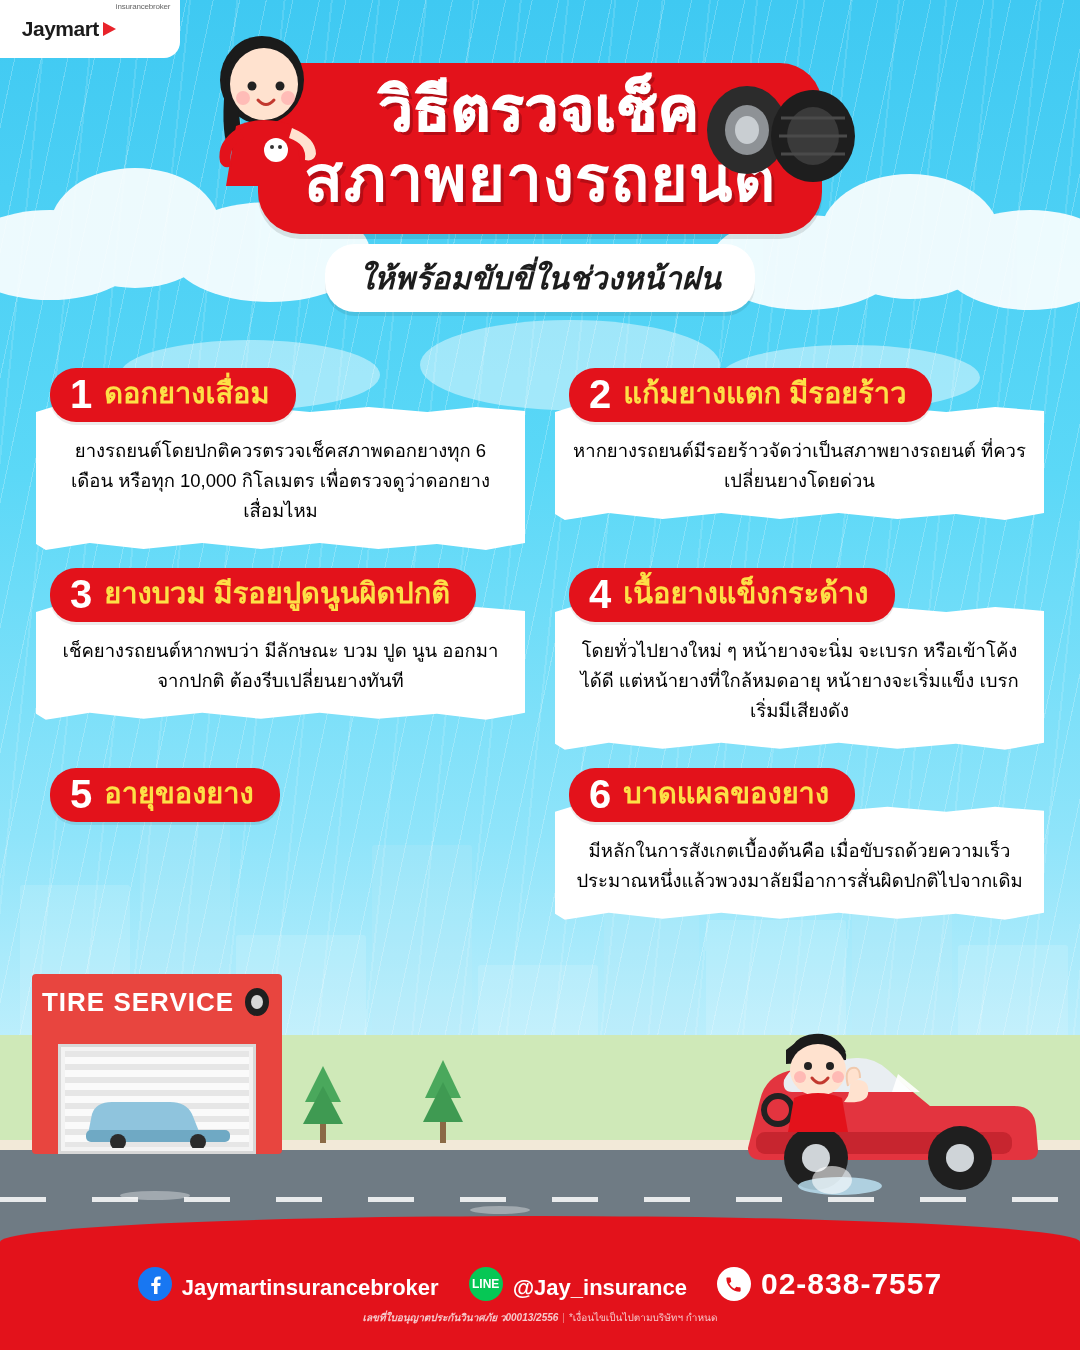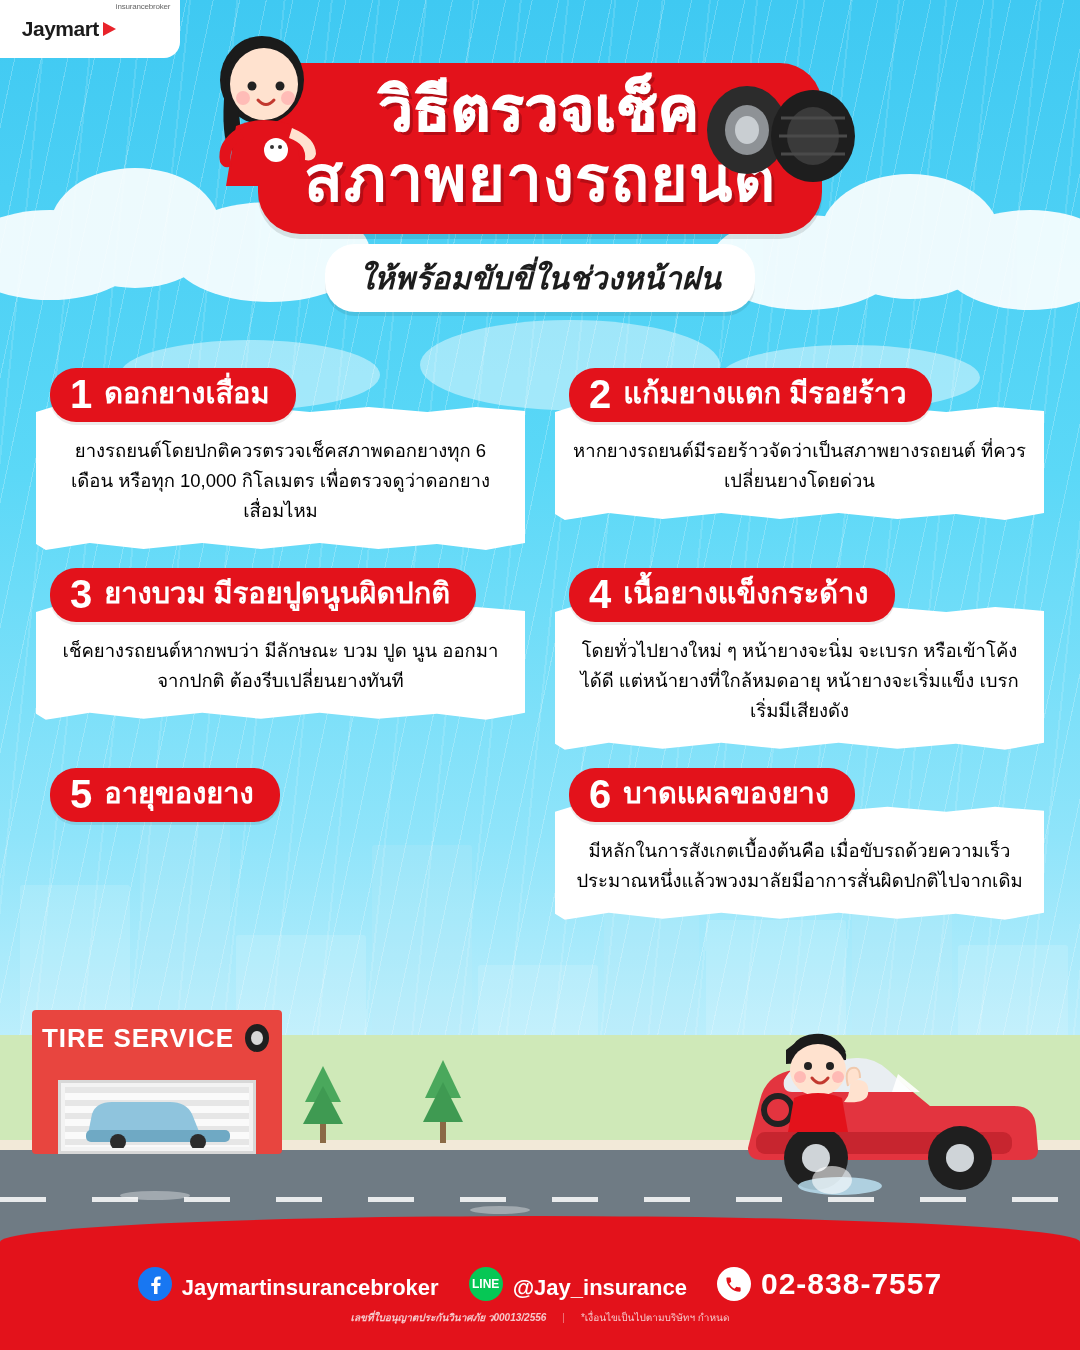--- a/index.html
+++ b/index.html
@@ -90,21 +90,21 @@
     z-index: 25;
   }
   .item { position: relative; }
   .item-head {
     display: inline-flex; align-items: center; gap: 12px;
     background: #e3121b; border-radius: 26px; padding: 6px 26px 8px 20px;
     position: relative; z-index: 3; margin-left: 14px;
     box-shadow: 0 3px 0 rgba(0,0,0,.08);
   }
   .item-num { font-size: 40px; font-weight: bold; color: #fff; line-height: 1; }
-  .item-title { font-size: 29px; font-weight: bold; color: #ffffff; line-height: 1.1; }
+  .item-title { font-size: 29px; font-weight: bold; color: #fde047; line-height: 1.1; }
   .item-body {
     background: #fff; margin-top: -16px; padding: 30px 18px 24px;
     text-align: center; font-size: 18.5px; color: #000000; line-height: 1.62;
     position: relative; z-index: 2;
     clip-path: polygon(0% 6px, 4% 0%, 12% 5px, 22% 1px, 33% 6px, 45% 1px, 56% 6px, 68% 1px, 80% 6px, 90% 1px, 100% 5px,
                        100% calc(100% - 7px), 92% 100%, 82% calc(100% - 6px), 70% calc(100% - 1px), 58% calc(100% - 7px),
                        46% calc(100% - 1px), 34% calc(100% - 7px), 22% calc(100% - 1px), 11% calc(100% - 7px), 2% 100%, 0% calc(100% - 6px));
     box-shadow: 0 4px 6px rgba(0,0,0,.07);
   }
 
@@ -118,21 +118,21 @@
     background: #6f7b84;
   }
   .road-line {
     position: absolute; left: 0; right: 0; bottom: 148px; height: 5px;
     background: repeating-linear-gradient(90deg,#fff 0 46px, transparent 46px 92px);
     opacity: .85;
   }
   .curb { position:absolute; left:0; right:0; bottom:200px; height:10px; background:#f2e9d8; }
 
   
-  .shop { position: absolute; left: 32px; bottom: 196px; width: 250px; height: 144px; z-index: 18; }
+  .shop { position: absolute; left: 32px; bottom: 196px; width: 250px; height: 180px; z-index: 18; }
   .shop-body { position:absolute; inset:0; background:#e8453f; border-radius:4px; }
   .shop-sign { position:absolute; left:6px; right:6px; top:8px; height:40px; background:#e8453f; display:flex; align-items:center; justify-content:center; gap:8px;}
   .shop-sign-text { color:#fff; font-size:26px; font-weight:bold; letter-spacing:1px; }
   .shop-door { position:absolute; left:26px; right:26px; bottom:0; top:70px; background:#f3f3f3; border:3px solid #d8d8d8;}
   .shop-door-lines { position:absolute; inset:4px; background: repeating-linear-gradient(#e6e6e6 0 6px, #fafafa 6px 13px); }
 
   
   .car { position: absolute; right: 40px; bottom: 150px; width: 320px; height: 210px; z-index: 22; }
 
   
@@ -144,21 +144,21 @@
     background: #e3121b; z-index: 45;
     display: flex; flex-direction: column; align-items: center; justify-content: center;
   }
   .footer-row { display: flex; align-items: center; gap: 30px; }
   .fitem { display: flex; align-items: flex-end; gap: 10px; color: #fff; font-size: 22px; font-weight: bold; }
   .fitem.phone { font-size: 30px; letter-spacing: 1px; }
   .circ { width: 34px; height: 34px; border-radius: 50%; background: #fff; display: flex; align-items: center; justify-content: center; }
   .circ.fb { background:#1877F2; }
   .circ.line { background:#06C755; }
   .circ.ph { background:#fff; }
-  .footer-legal { margin-top: 9px; font-size: 10px; color: #f6c9cb; display:flex; gap:16px; align-items:center;}
+  .footer-legal { margin-top: 9px; font-size: 10px; color: #f6c9cb; display:flex; gap:4px; align-items:center;}
   .footer-legal .sep { opacity:.6; }
   .footer-legal i { font-style: italic; font-weight: bold; }
 
   .curve-top {
     position:absolute; left:0; right:0; bottom:108px; height:26px;
     background:#e3121b; border-radius: 50% 50% 0 0 / 100% 100% 0 0;
     z-index: 44;
   }
   .puddle { position:absolute; border-radius:50%; background:rgba(255,255,255,.35); }
 </style>

